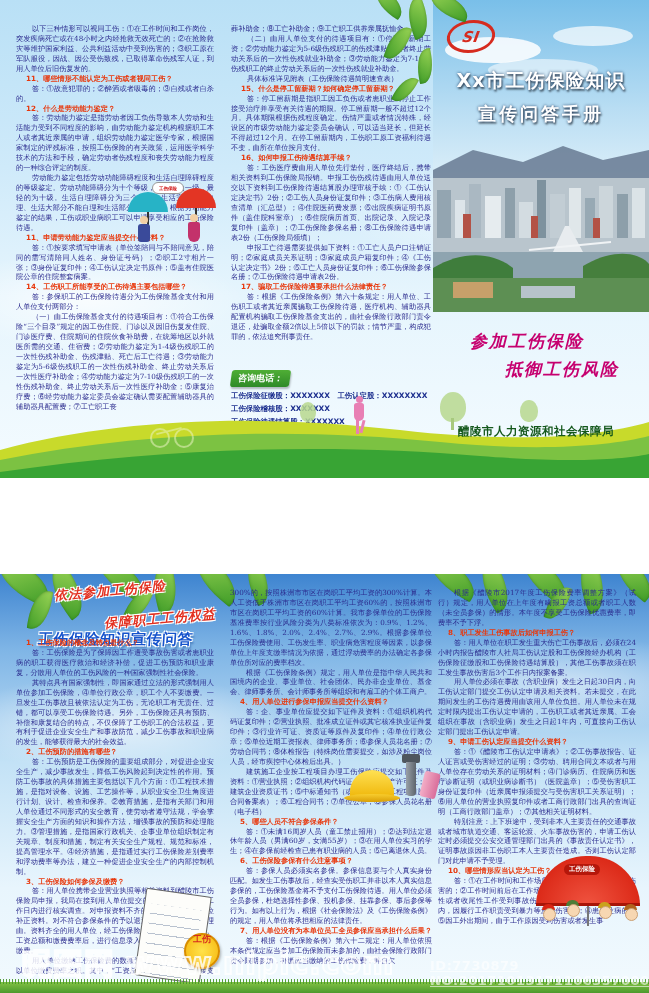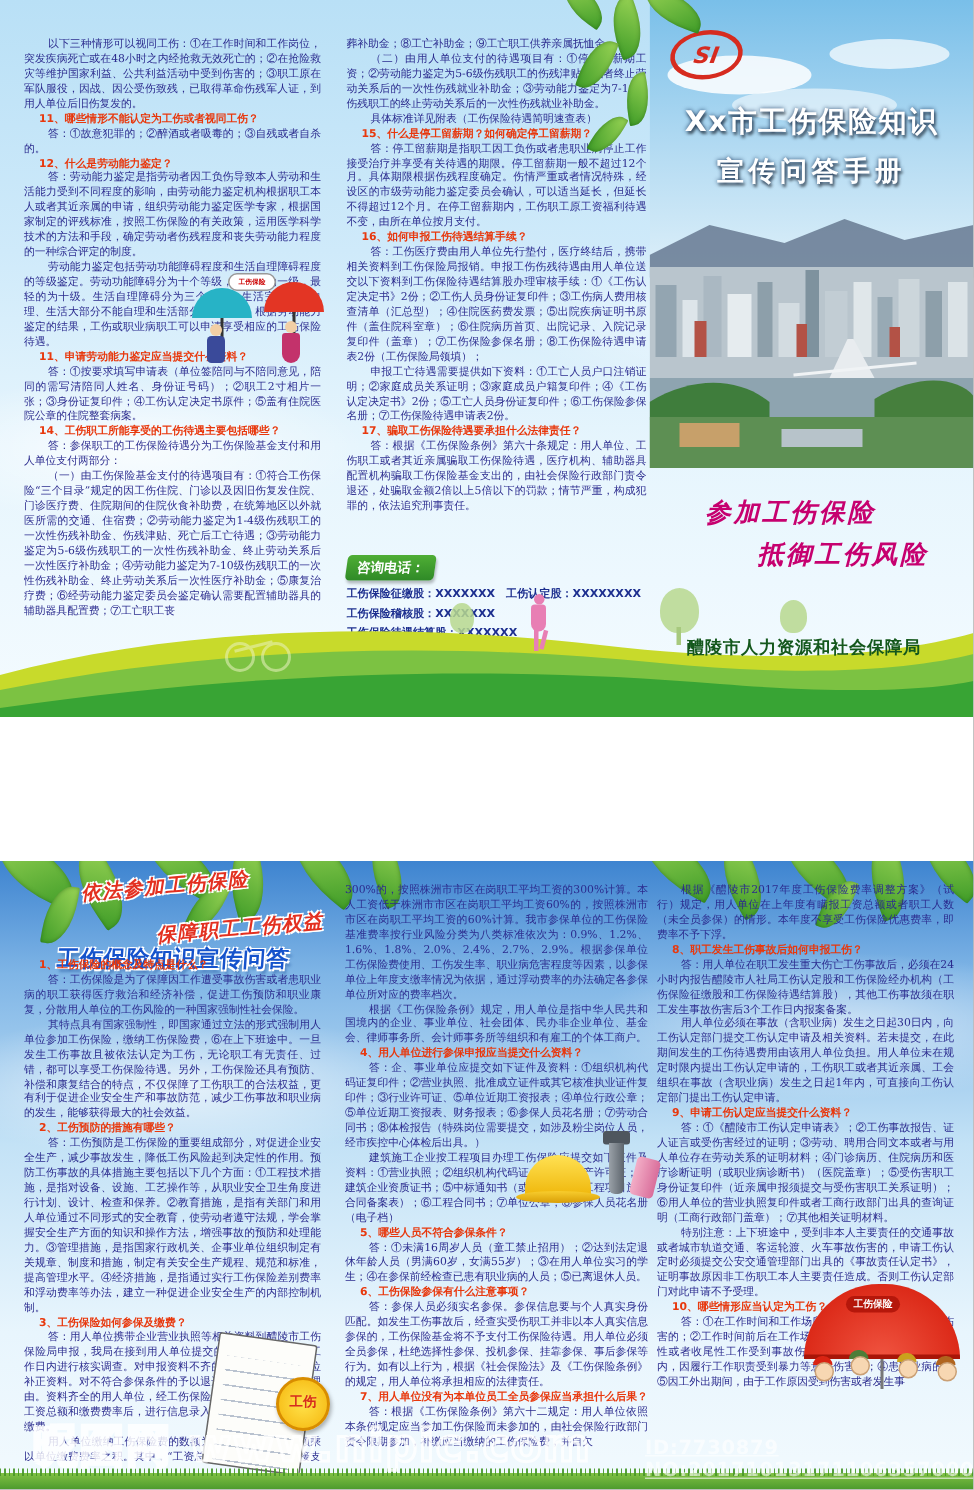--- a/index.html
+++ b/index.html
@@ -63,22 +63,22 @@
   
   .ill{position:absolute;z-index:2;}
   .umb-dome{position:absolute;border-radius:80px 80px 0 0;}
   .stick{position:absolute;background:#333;}
   .bubble{position:absolute;background:#fff;border:1px solid #999;border-radius:6px;
     font:bold 4.5px "DejaVu Sans",sans-serif;color:#c00;display:flex;align-items:center;justify-content:center;}
   .doc-sheet{position:absolute;width:64px;height:86px;background:#fdfdfa;border:1.5px solid #666;
     transform:rotate(8deg);border-radius:2px;
     background-image:repeating-linear-gradient(180deg,transparent 0 9px,#b9c2cf 9px 10px);background-size:80% 100%;background-position:6px 14px;background-repeat:no-repeat;}
   .badge{position:absolute;width:32px;height:32px;border-radius:50%;background:radial-gradient(#ffe24a,#f5b50c);
-    border:2px solid #d88d00;display:flex;flex-direction:column;align-items:center;justify-content:center;
-    font:900 9px "DejaVu Sans",sans-serif;color:#d62b1f;line-height:1.05;box-shadow:1px 2px 3px rgba(0,0,0,.3);}
+    border:2px solid #d88d00;display:flex;flex-direction:column;align-items:center;
+    font:900 9px "DejaVu Sans",sans-serif;color:#d62b1f;line-height:1.05;box-shadow:1px 2px 3px rgba(0,0,0,.3);margin-top:15px;}
   .hat-dome{position:absolute;width:44px;height:26px;border-radius:44px 44px 0 0;
     background:linear-gradient(180deg,#ffe153,#f0b90e);}
   .hat-brim{position:absolute;width:56px;height:8px;border-radius:50%;background:linear-gradient(180deg,#f8cd2e,#d99e06);}
   .bolt-shaft{position:absolute;width:10px;height:34px;background:linear-gradient(90deg,#9aa1a8,#5d656d);
     border-radius:0 0 4px 4px;}
   .bolt-head{position:absolute;width:18px;height:9px;background:#4e565e;border-radius:2px;}
   .spray{position:absolute;width:16px;height:26px;background:linear-gradient(90deg,#f3aec7,#d96e9b);border-radius:3px;transform:rotate(14deg);}
   .red-umb{position:absolute;width:104px;height:50px;border-radius:104px 104px 0 0;
     background:radial-gradient(ellipse at 50% 100%,#f05440 0%,#d92413 80%);box-shadow:inset 0 -3px 0 #a81508;}
   .umb-label{position:absolute;background:#b5170b;color:#fff;font:bold 6.5px "DejaVu Sans",sans-serif;
@@ -295,32 +295,32 @@
       <div class="head" style="left:31px;top:48px;"></div>
       <div class="cap" style="left:62px;top:46px;background:#caa21d;"></div>
       <div class="head" style="left:63px;top:50px;"></div>
       <div class="cap" style="left:88px;top:48px;background:#b0641e;"></div>
       <div class="head" style="left:89px;top:52px;"></div>
     </div>
 
     <div class="col" style="left:16px;top:64px;width:198px;height:336px;">
         <p class="q">1、工伤保险的概念及特点是什么？</p>
         <p class="b">答：工伤保险是为了保障因工作遭受事故伤害或者患职业病的职工获得医疗救治和经济补偿，促进工伤预防和职业康复，分散用人单位的工伤风险的一种国家强制性社会保险。</p>
-        <p class="b">其特点具有国家强制性，即国家通过立法的形式强制用人单位参加工伤保险，缴纳工伤保险费，⑥在上下班途中。一旦发生工伤事故且被依法认定为工伤，无论职工有无责任、过错，都可以享受工伤保险待遇。另外，工伤保险还具有预防、补偿和康复结合的特点，不仅保障了工伤职工的合法权益，更有利于促进企业安全生产和事故防范，减少工伤事故和职业病的发生，能够获得最大的社会效益。</p>
+        <p class="b">其特点具有国家强制性，即国家通过立法的形式强制用人单位参加工伤保险，④单位行政公章，职工个人不要缴费。一旦发生工伤事故且被依法认定为工伤，无论职工有无责任、过错，都可以享受工伤保险待遇。另外，工伤保险还具有预防、补偿和康复结合的特点，不仅保障了工伤职工的合法权益，更有利于促进企业安全生产和事故防范，减少工伤事故和职业病的发生，能够获得最大的社会效益。</p>
         <p class="q">2、工伤预防的措施有哪些？</p>
         <p class="b">答：工伤预防是工伤保险的重要组成部分，对促进企业安全生产，减少事故发生，降低工伤风险起到决定性的作用。预防工伤事故的具体措施主要包括以下几个方面：①工程技术措施，是指对设备、设施、工艺操作等，从职业安全卫生角度进行计划、设计、检查和保养。②教育措施，是指有关部门和用人单位通过不同形式的安全教育，使劳动者遵守法规，学会掌握安全生产方面的知识和操作方法，增强事故的预防和处理能力。③管理措施，是指国家行政机关、企事业单位组织制定有关规章、制度和措施，制定有关安全生产规程、规范和标准，提高管理水平。④经济措施，是指通过实行工伤保险差别费率和浮动费率等办法，建立一种促进企业安全生产的内部控制机制。</p>
         <p class="q">3、工伤保险如何参保及缴费？</p>
         <p class="b">答：用人单位携带企业营业执照等相关资料到醴陵市工伤保险局申报，我局在接到用人单位提交的申报资料后，3个工作日内进行核实调查。对申报资料不齐的应及时通知用人单位补正资料。对不符合参保条件的予以退还。并当场告知退还理由。资料齐全的用人单位，经工伤保险征缴股核定参保人数、工资总额和缴费费率后，进行信息录入和打单，再到指定银行缴费。</p>
         <p class="b">用人单位缴纳工伤保险费的数额为本单位职工工资总额乘以单位缴费费率之积。其中，“工资总额”是指用人单位直接支付给本单位全部职工的劳动报酬总额。职工本人工资高于株洲市市区在岗职工平均工资</p>
       </div>
     <div class="col" style="left:230px;top:14px;width:202px;height:390px;">
         <p class="c">300%的，按照株洲市市区在岗职工平均工资的300%计算。本人工资低于株洲市市区在岗职工平均工资60%的，按照株洲市市区在岗职工平均工资的60%计算。我市参保单位的工伤保险基准费率按行业风险分类为八类标准依次为：0.9%、1.2%、1.6%、1.8%、2.0%、2.4%、2.7%、2.9%。根据参保单位工伤保险费使用、工伤发生率、职业病危害程度等因素，以参保单位上年度支缴率情况为依据，通过浮动费率的办法确定各参保单位所对应的费率档次。</p>
         <p class="b">根据《工伤保险条例》规定，用人单位是指中华人民共和国境内的企业、事业单位、社会团体、民办非企业单位、基金会、律师事务所、会计师事务所等组织和有雇工的个体工商户。</p>
         <p class="q">4、用人单位进行参保申报应当提交什么资料？</p>
-        <p class="b">答：企、事业单位应提交如下证件及资料：①组织机构代码证复印件；②营业执照、批准成立证件或其它核准执业证件复印件；③行业许可证、⑤单位近期工资报表；④单位行政公章；⑤单位近期工资报表、财务报表；⑥参保人员花名册；⑦劳动合同书；⑧体检报告（特殊岗位需要提交，如涉及粉尘岗位人员，经市疾控中心体检后出具。）</p>
+        <p class="b">答：企、事业单位应提交如下证件及资料：①组织机构代码证复印件；②营业执照、批准成立证件或其它核准执业证件复印件；③行业许可证、资质证等原件及复印件；④单位行政公章；⑤单位近期工资报表、律师事务所；⑥参保人员花名册；⑦劳动合同书；⑧体检报告（特殊岗位需要提交，如涉及粉尘岗位人员，经市疾控中心体检后出具。）</p>
         <p class="b">建筑施工企业按工程项目办理工伤保险应提交如下证件及资料：①营业执照；②组织机构代码证；③安全生产许可证；④建筑企业资质证书；⑤中标通知书（或醴陵市建筑工程项目施工合同备案表）；⑥工程合同书；⑦单位公章；⑧参保人员花名册（电子档）</p>
         <p class="q">5、哪些人员不符合参保条件？</p>
         <p class="b">答：①未满16周岁人员（童工禁止招用）；②达到法定退休年龄人员（男满60岁，女满55岁）；③在用人单位实习的学生；④在参保前经检查已患有职业病的人员；⑤已离退休人员。</p>
         <p class="q">6、工伤保险参保有什么注意事项？</p>
         <p class="b">答：参保人员必须实名参保。参保信息要与个人真实身份匹配。如发生工伤事故后，经查实受伤职工并非以本人真实信息参保的，工伤保险基金将不予支付工伤保险待遇。用人单位必须全员参保，杜绝选择性参保、投机参保、挂靠参保、事后参保等行为。如有以上行为，根据《社会保险法》及《工伤保险条例》的规定，用人单位将承担相应的法律责任。</p>
         <p class="q">7、用人单位没有为本单位员工全员参保应当承担什么后果？</p>
         <p class="b">答：根据《工伤保险条例》第六十二规定：用人单位依照本条例规定应当参加工伤保险而未参加的，由社会保险行政部门责令限期参加，补缴应当缴纳的工伤保险费，并自欠</p>
       </div>
     <div class="col" style="left:438px;top:14px;width:198px;height:390px;">
         <p class="b">根据《醴陵市2017年度工伤保险费率调整方案》（试行）规定，用人单位在上年度有瞒报工资总额或者职工人数（未全员参保）的情形。本年度不享受工伤保险优惠费率，即费率不予下浮。</p>

